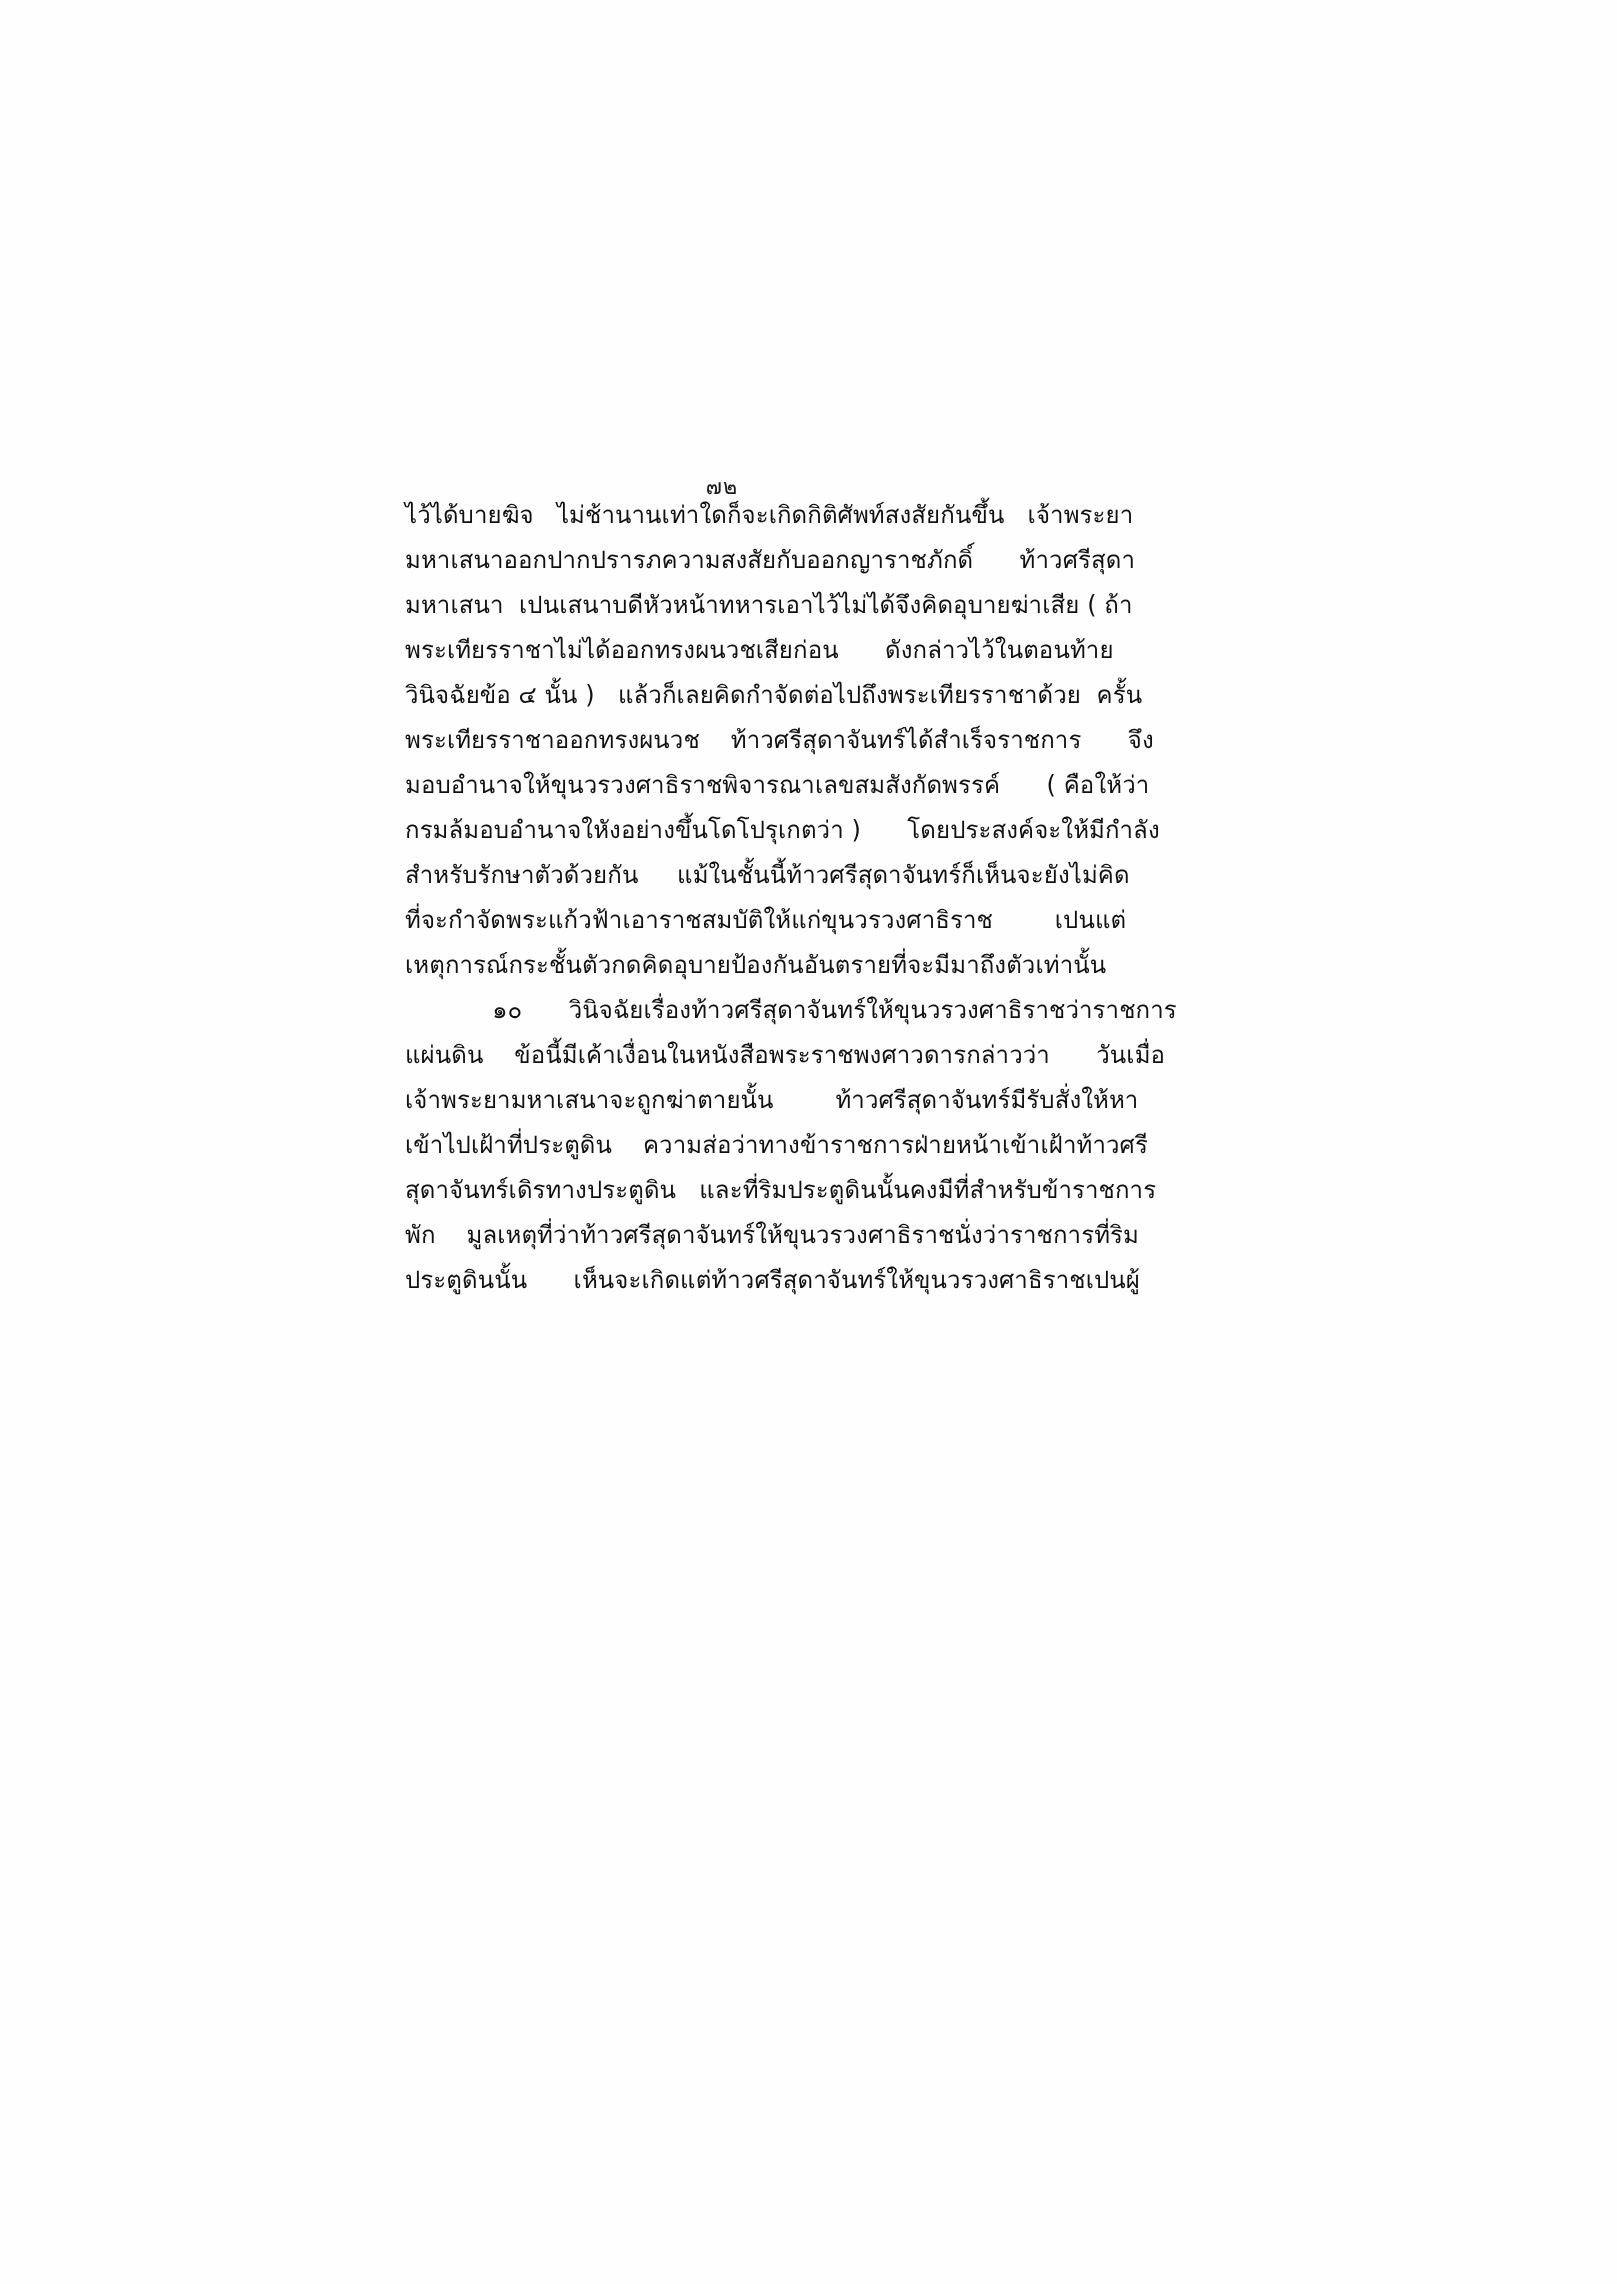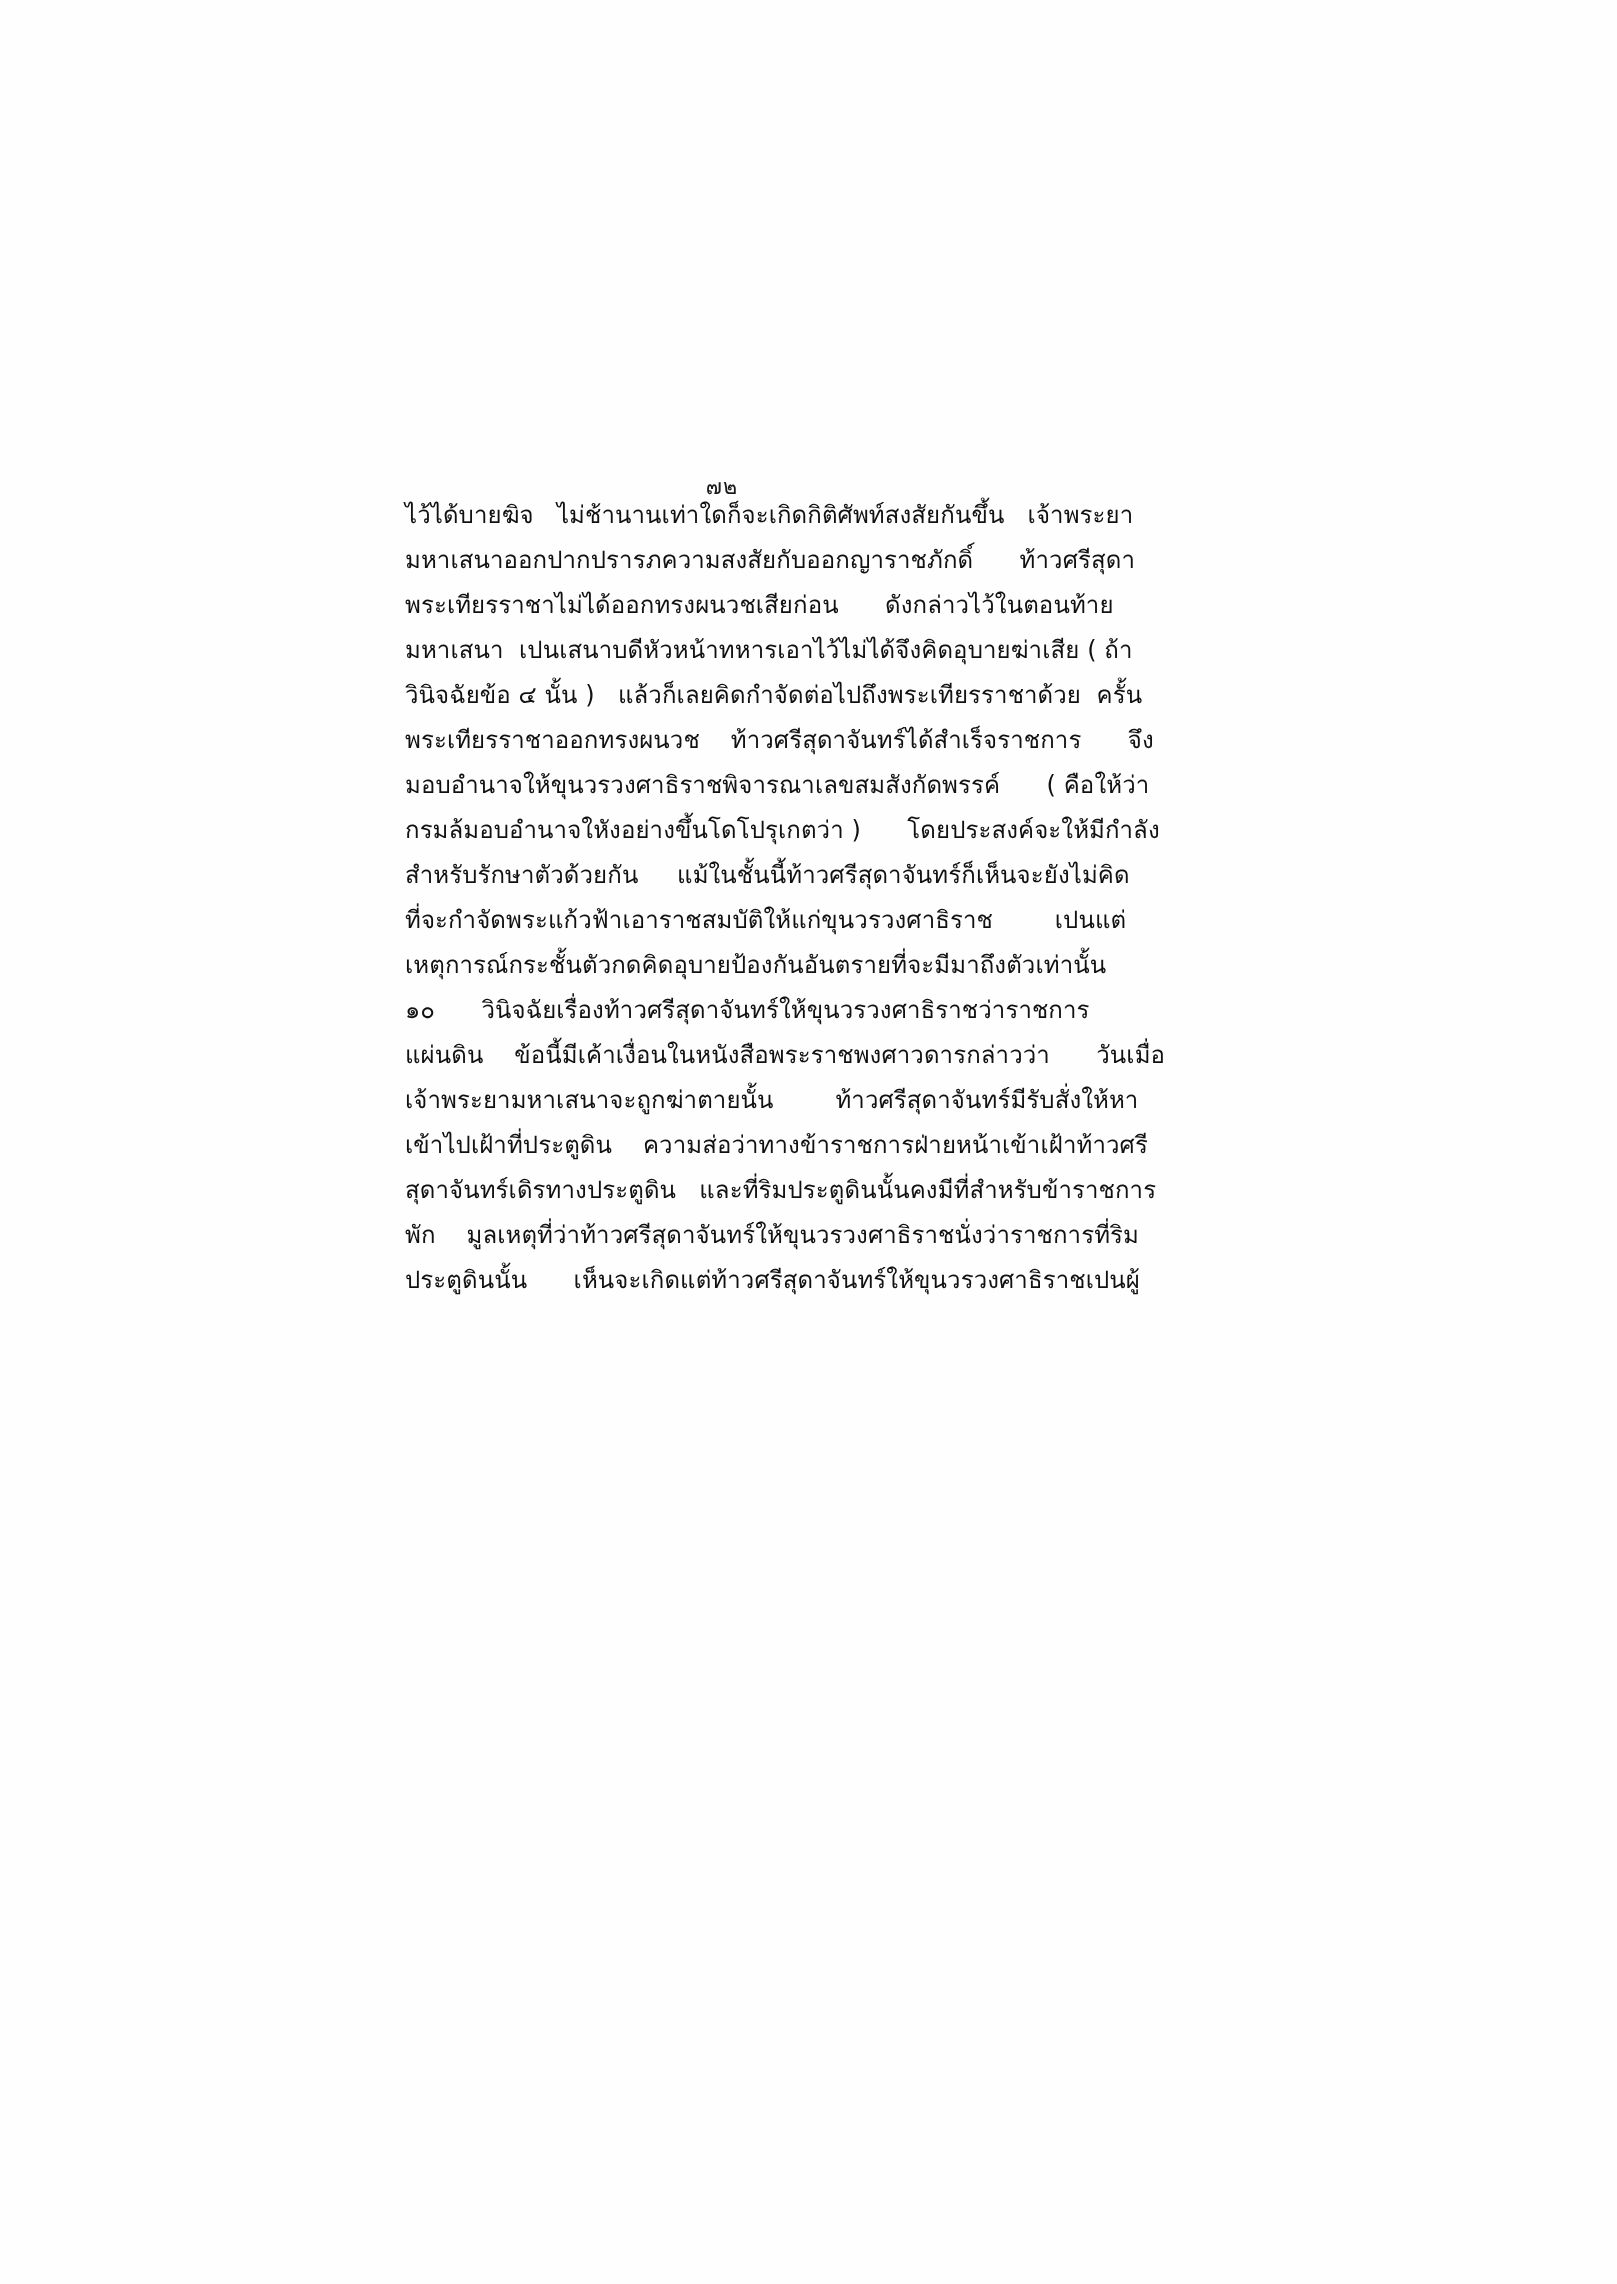--- a/index.html
+++ b/index.html
@@ -41,34 +41,35 @@
   .line {
     font-size: 24px;
     line-height: 1.0;
     color: #111111;
     white-space: pre;
     margin-bottom: 21px;
     letter-spacing: 0.1px;
   }
   .para-gap {
     margin-top: 17.6px;
+    text-align: center;
   }
   
   .line { text-rendering: optimizeLegibility; }
 </style>
 </head>
 <body>
 
 <div class="page">
   <div class="page-number">๗๒</div>
   <div class="text-block">
       <div class="line">ไว้ได้บายฆิจ   ไม่ช้านานเท่าใดก็จะเกิดกิติศัพท์สงสัยกันขึ้น   เจ้าพระยา</div>
       <div class="line">มหาเสนาออกปากปรารภความสงสัยกับออกญาราชภักดิ์      ท้าวศรีสุดา</div>
+      <div class="line">มหาเสนา  เปนเสนาบดีหัวหน้าทหารเอาไว้ไม่ได้จึงคิดอุบายฆ่าเสีย ( ถ้า</div>
       <div class="line">พระเทียรราชาไม่ได้ออกทรงผนวชเสียก่อน      ดังกล่าวไว้ในตอนท้าย</div>
-      <div class="line">มหาเสนา  เปนเสนาบดีหัวหน้าทหารเอาไว้ไม่ได้จึงคิดอุบายฆ่าเสีย ( ถ้า</div>
       <div class="line">วินิจฉัยข้อ ๔ นั้น )   แล้วก็เลยคิดกำจัดต่อไปถึงพระเทียรราชาด้วย  ครั้น</div>
       <div class="line">พระเทียรราชาออกทรงผนวช    ท้าวศรีสุดาจันทร์ได้สำเร็จราชการ      จึง</div>
       <div class="line">มอบอำนาจให้ขุนวรวงศาธิราชพิจารณาเลขสมสังกัดพรรค์      ( คือให้ว่า</div>
       <div class="line">กรมล้มอบอำนาจใหังอย่างขึ้นโดโปรุเกตว่า )      โดยประสงค์จะให้มีกำลัง</div>
       <div class="line">สำหรับรักษาตัวด้วยกัน     แม้ในชั้นนี้ท้าวศรีสุดาจันทร์ก็เห็นจะยังไม่คิด</div>
       <div class="line">ที่จะกำจัดพระแก้วฟ้าเอาราชสมบัติให้แก่ขุนวรวงศาธิราช        เปนแต่</div>
       <div class="line">เหตุการณ์กระชั้นตัวกดคิดอุบายป้องกันอันตรายที่จะมีมาถึงตัวเท่านั้น</div>
       <div class="line para-gap">๑๐      วินิจฉัยเรื่องท้าวศรีสุดาจันทร์ให้ขุนวรวงศาธิราชว่าราชการ</div>
       <div class="line">แผ่นดิน    ข้อนี้มีเค้าเงื่อนในหนังสือพระราชพงศาวดารกล่าวว่า      วันเมื่อ</div>
       <div class="line">เจ้าพระยามหาเสนาจะถูกฆ่าตายนั้น        ท้าวศรีสุดาจันทร์มีรับสั่งให้หา</div>

